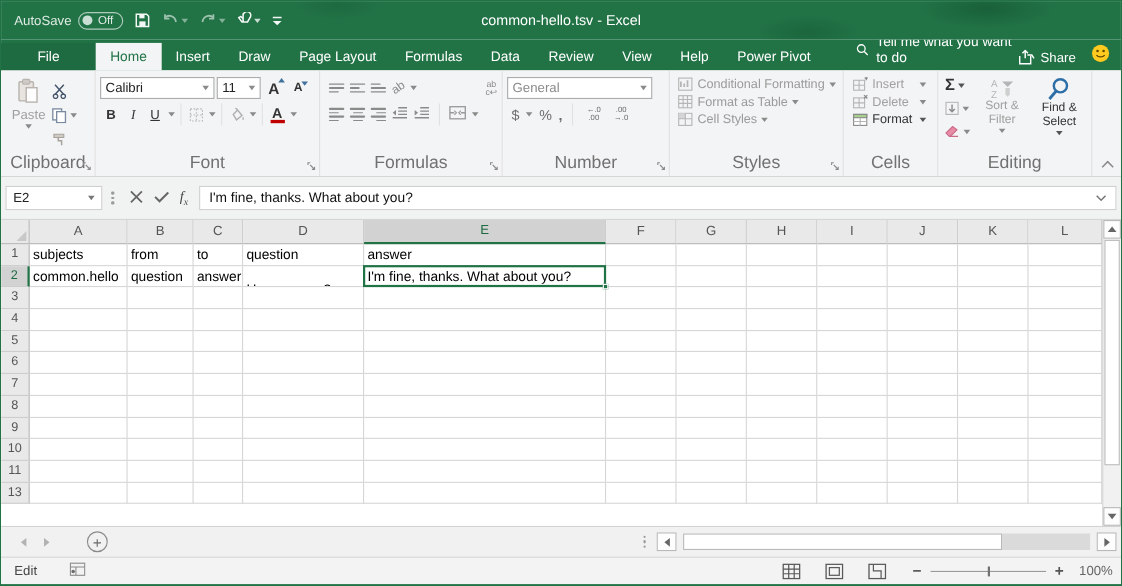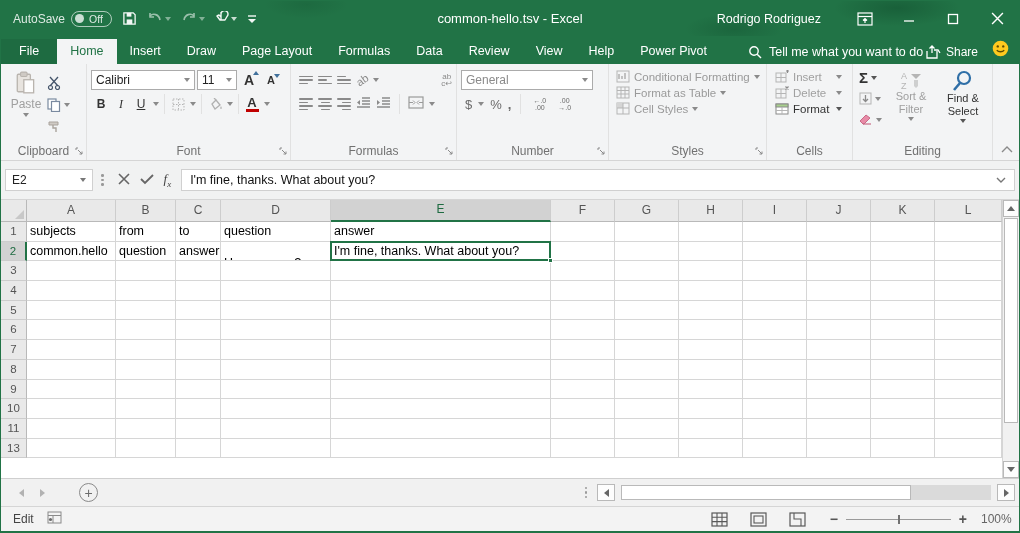--- a/index.html
+++ b/index.html
@@ -23,30 +23,30 @@
   .qbtn.dim { opacity:.55; }
   .wcaret { width:0; height:0; border-left:3px solid transparent; border-right:3px solid transparent; border-top:4px solid rgba(255,255,255,.8); }
   .title-center { position:absolute; left:0; right:0; text-align:center; font-size:13px; pointer-events:none; }
   .title-right { margin-left:auto; display:flex; align-items:center; height:100%; }
   .username { font-size:12.5px; margin-right:22px; }
   .winbtn { width:44px; height:100%; display:flex; align-items:center; justify-content:center; cursor:pointer; }
 
   
   .tabrow { height:28px; background:#217346; display:flex; align-items:flex-end; color:#fff; flex:0 0 28px; }
   .rtab { padding:5px 13px 6px; font-size:12.5px; cursor:pointer; white-space:nowrap; }
-  .rtab.file { background:#1e6b41; padding:5px 18px 6px; }
+  .rtab.file { background:#1e6b41; padding:5px 33px 6px; }
   .rtab.active { background:#f3f4f5; color:#217346; }
   .tellme { display:flex; align-items:center; gap:7px; margin-left:28px; margin-bottom:5px; font-size:12.5px; cursor:text; }
   .share { display:flex; align-items:center; gap:5px; margin-left:auto; margin-right:14px; margin-bottom:5px; cursor:pointer; }
   .smiley { margin-right:10px; margin-bottom:4px; cursor:pointer; }
 
   
   .ribbon { height:97px; background:#f3f4f5; border-bottom:1px solid #d5d5d5; display:flex; flex:0 0 97px; }
   .rgroup { position:relative; border-right:1px solid #e1e1e1; padding:4px 4px 16px; }
-  .glabel { position:absolute; bottom:2px; left:0; right:0; text-align:center; font-size:12px; color:#717171; }
+  .glabel { position:absolute; bottom:2px; left:0; right:0; text-align:center; font-size:16px; color:#717171; }
   .launcher { position:absolute; bottom:2px; right:3px; cursor:pointer; }
   .dis { color:#a0a0a0; }
   .caret { width:0; height:0; border-left:3px solid transparent; border-right:3px solid transparent; border-top:4px solid #8a8a8a; display:inline-block; }
   .sep-v { width:1px; background:#e1e1e1; margin:2px 3px; align-self:stretch; }
 
   .g-clip { width:86px; display:flex; }
   .paste-big { display:flex; flex-direction:column; align-items:center; width:42px; padding-top:3px; cursor:pointer; }
   .paste-big .lbl { color:#a0a0a0; margin-top:2px; }
   .clip-mini { display:flex; flex-direction:column; gap:4px; padding-top:6px; }
   .mini-btn { display:flex; align-items:center; gap:3px; height:18px; cursor:pointer; }
@@ -132,21 +132,21 @@
   .navarrows .tri-l, .navarrows .tri-r { opacity:.45; cursor:pointer; }
   .sheettab { background:#fff; border-right:1px solid #cfcfcf; border-left:1px solid #cfcfcf; border-bottom:2px solid #217346; color:#217346; font-weight:bold; font-size:12.5px; display:flex; align-items:center; padding:0 16px; cursor:pointer; }
   .addsheet { width:19px; height:19px; border:1px solid #8a8a8a; border-radius:50%; color:#6b6b6b; display:flex; align-items:center; justify-content:center; font-size:14px; margin:auto 0 auto 18px; cursor:pointer; line-height:0; }
   .hscrollzone { margin-left:auto; display:flex; align-items:center; gap:6px; padding-right:4px; }
   .hscroll { width:370px; height:17px; display:flex; align-items:center; }
   .hthumb { width:290px; height:15px; background:#fff; border:1px solid #b9b9b9; cursor:grab; }
   .htrack { flex:1; height:15px; background:#dadada; }
 
   
   .statusbar { height:25px; background:#f3f3f3; border-top:1px solid #d5d5d5; display:flex; align-items:center; flex:1; font-size:12px; color:#444; }
-  .smode { padding-left:12px; width:46px; cursor:default; }
+  .smode { padding-left:12px; width:62px; cursor:default; }
   .views { margin-left:auto; display:flex; align-items:center; gap:22px; margin-right:24px; }
   .vbtn { cursor:pointer; display:flex; align-items:center; }
   .zoomctl { display:flex; align-items:center; gap:8px; margin-right:14px; }
   .zminus,.zplus { color:#555; font-size:14px; cursor:pointer; font-weight:bold; }
   .ztrack { width:105px; height:1px; background:#9a9a9a; position:relative; cursor:pointer; }
   .zthumb { position:absolute; left:50%; top:-4px; width:2px; height:9px; background:#717171; }
   .zpct { color:#666; width:38px; text-align:right; padding-right:10px; cursor:pointer; }
 </style>
 </head>
 <body>
@@ -190,45 +190,20 @@
         <span class="wcaret"></span>
       </span>
       <span class="qbtn">
         <svg width="10" height="12" viewBox="0 0 10 12">
             <path d="M1 3 h8" stroke="#fff" stroke-width="1.4"></path>
             <path d="M1 6 l4 4 4-4z" fill="#fff"></path>
           </svg>
       </span>
     </div>
     <div class="title-center">common-hello.tsv - Excel</div>
-    <div class="title-right">
-      <span class="username">Rodrigo Rodriguez</span>
-      <span class="winbtn">
-        <svg width="16" height="16" viewBox="0 0 16 16">
-            <rect x="1" y="2" width="14" height="12" fill="none" stroke="#fff" stroke-width="1.2"></rect>
-            <path d="M1 5.5 h14" stroke="#fff" stroke-width="1.2"></path>
-            <path d="M8 12 v-4 M6 9.5 l2-2 2 2" fill="none" stroke="#fff" stroke-width="1.2"></path>
-          </svg>
-      </span>
-      <span class="winbtn">
-          <svg width="12" height="12" viewBox="0 0 12 12">
-            <path d="M1 8 h10" stroke="#fff" stroke-width="1.3"></path>
-          </svg>
-        </span>
-      <span class="winbtn">
-          <svg width="12" height="12" viewBox="0 0 12 12">
-            <rect x="1.5" y="1.5" width="9" height="9" fill="none" stroke="#fff" stroke-width="1.3"></rect>
-          </svg>
-        </span>
-      <span class="winbtn">
-          <svg width="13" height="13" viewBox="0 0 12 12">
-            <path d="M1 1 L11 11 M11 1 L1 11" stroke="#fff" stroke-width="1.3"></path>
-          </svg>
-        </span>
-    </div>
   </div>
 
   <div class="tabrow">
     <div id="rtabs" style="display:flex; align-items:flex-end;">
         <div class="rtab file">File</div>
         <div class="rtab active">Home</div>
         <div class="rtab">Insert</div>
         <div class="rtab">Draw</div>
         <div class="rtab">Page Layout</div>
         <div class="rtab">Formulas</div>

